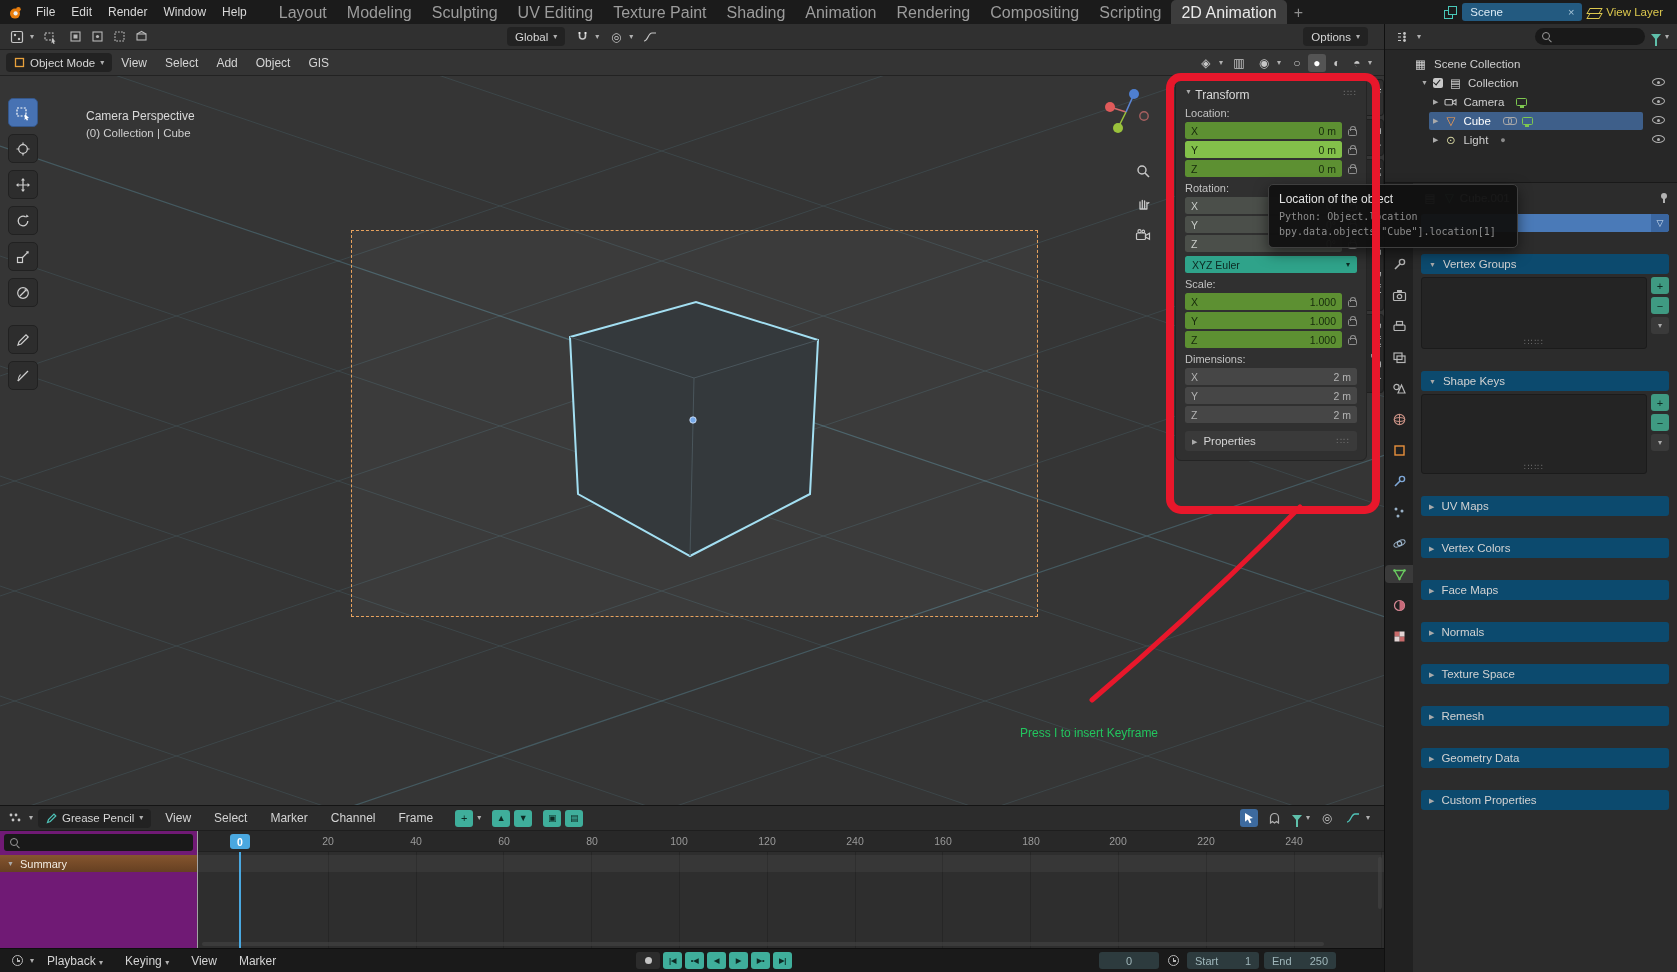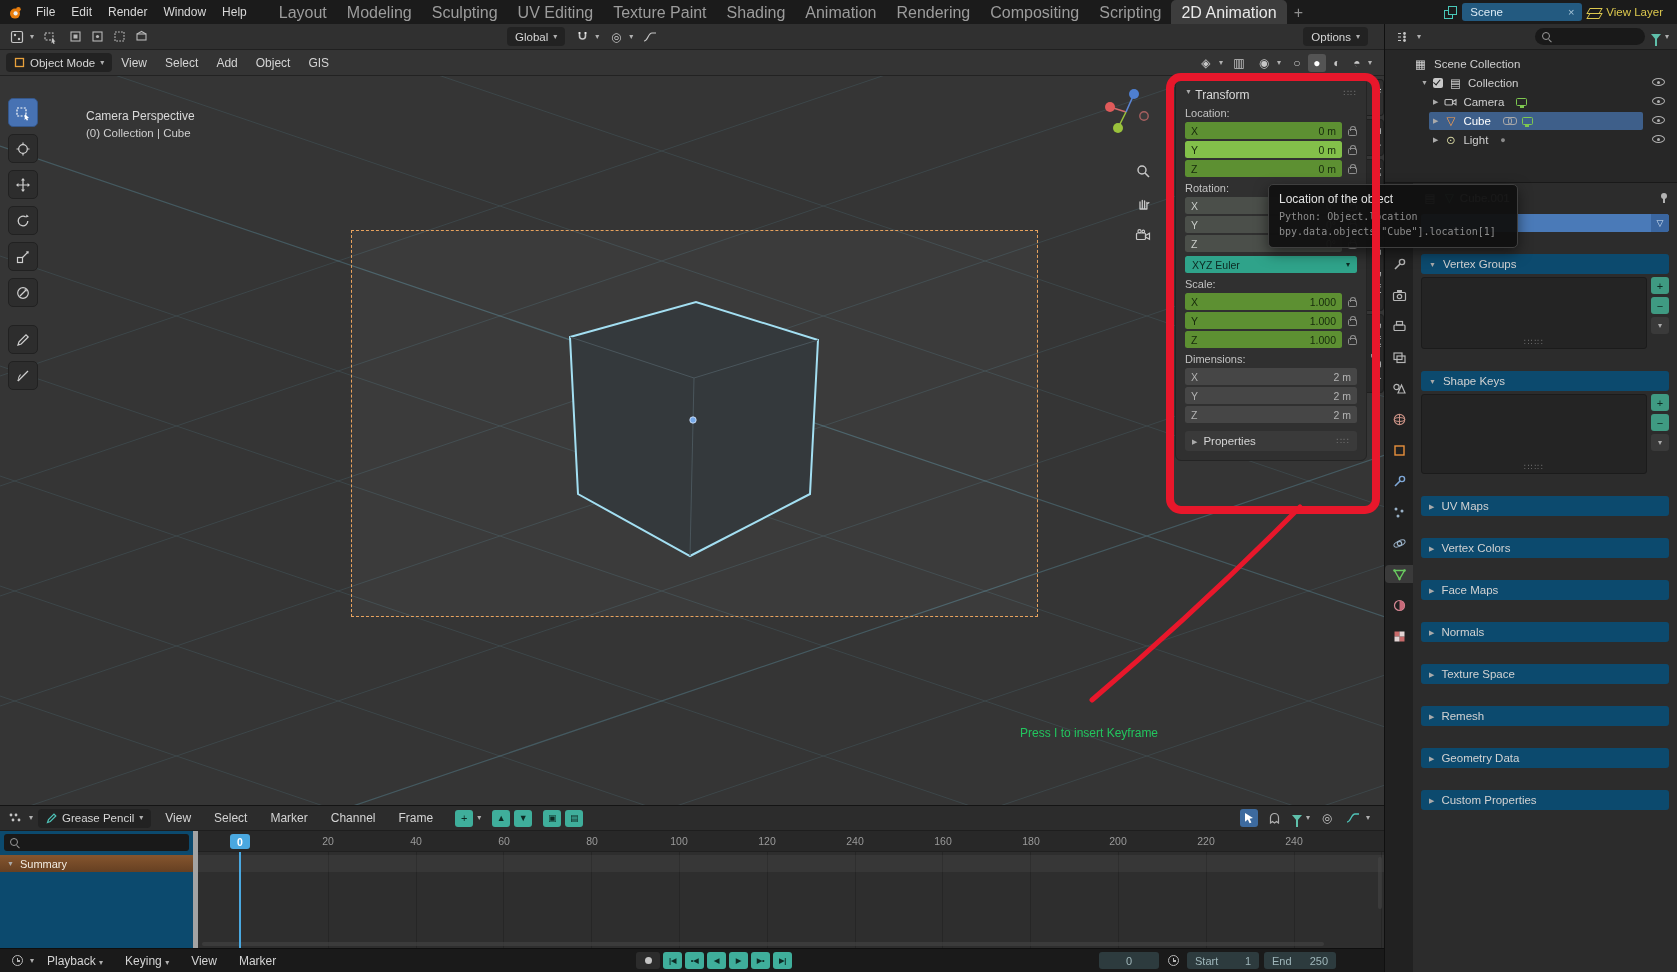--- a/index.html
+++ b/index.html
@@ -106,21 +106,21 @@
   .ntabs { position:absolute; top:3px; right:0; width:17px; display:flex; flex-direction:column; gap:3px; z-index:5; }
   .vtab { writing-mode:vertical-rl; font-size:10px; color:#b2b2b2; background:#282828; border:1px solid #1f1f1f; border-left:none; border-radius:0 4px 4px 0; padding:8px 1px; text-align:center; white-space:nowrap; }
   .vtab.active { background:#303030; color:#e8e8e8; }
 
   
   .ds { height:143px; flex:0 0 auto; display:flex; flex-direction:column; border-top:1px solid #141414; background:#2a2a2a; }
   .ds-h { height:25px; background:#2c2c2c; border-bottom:1px solid #1e1e1e; display:flex; align-items:center; padding:0 6px; gap:5px; }
   .tealbtn { min-width:18px; height:17px; background:#3fae9b; border-radius:3px; color:#0e2a24; display:inline-flex; align-items:center; justify-content:center; font-size:9px; padding:0 3px; }
   .ds-hr { margin-left:auto; display:flex; align-items:center; gap:8px; padding-right:8px; }
   .ds-body { flex:1; display:flex; min-height:0; position:relative; }
-  .ds-left { width:198px; flex:0 0 auto; background:#0c4a6e; border-right:5px solid #a3a3a3; }
+  .ds-left { width:198px; flex:0 0 auto; background:#701a75; border-right:1px solid #a3a3a3; }
   .ds-search { margin:3px 4px 4px; height:17px; background:#191919; border-radius:3px; display:flex; align-items:center; gap:5px; padding:0 6px; }
   .ds-summary { height:17px; background:linear-gradient(#85552e,#664022); display:flex; align-items:center; gap:6px; padding:0 7px; color:#f2ece2; font-size:11px; }
   .ds-right { flex:1; position:relative; min-width:0; overflow:hidden; }
   .ds-ruler { position:absolute; left:0; right:0; top:0; height:21px; background:#282828; border-bottom:1px solid #202020; }
   .rnum { position:absolute; top:4px; transform:translateX(-50%); font-size:10.5px; color:#9a9a9a; }
   .ds-tracks { position:absolute; left:0; right:0; top:21px; bottom:0; background:#2e2e2e;
     background-image:repeating-linear-gradient(90deg,#262626 0 1px,transparent 1px 87.8px); background-position:42px 0; }
   .sumband { position:absolute; left:0; right:0; top:3px; height:17px; background:rgba(255,255,255,0.045); }
   .cfline { position:absolute; left:41px; top:21px; bottom:0; width:2px; background:#4aa8e0; z-index:3; }
   .cftag { position:absolute; left:42px; top:3px; transform:translateX(-50%); min-width:20px; height:15px; background:#4aa8e0; border-radius:3px; color:#fff; font-size:10.5px; font-weight:bold; display:flex; align-items:center; justify-content:center; z-index:4; padding:0 3px; }

